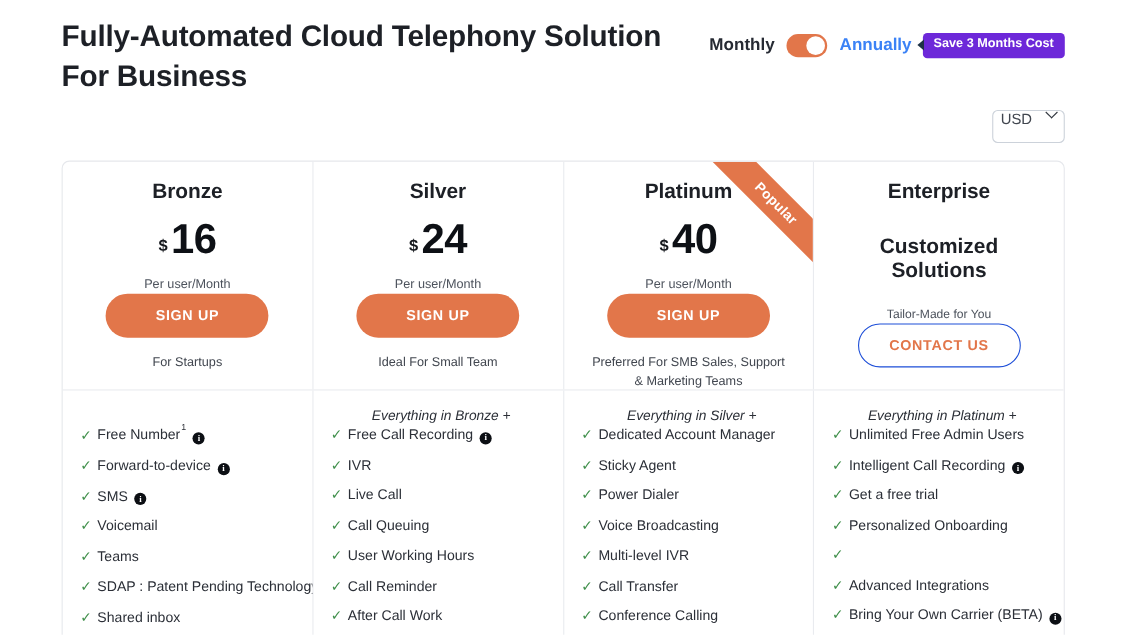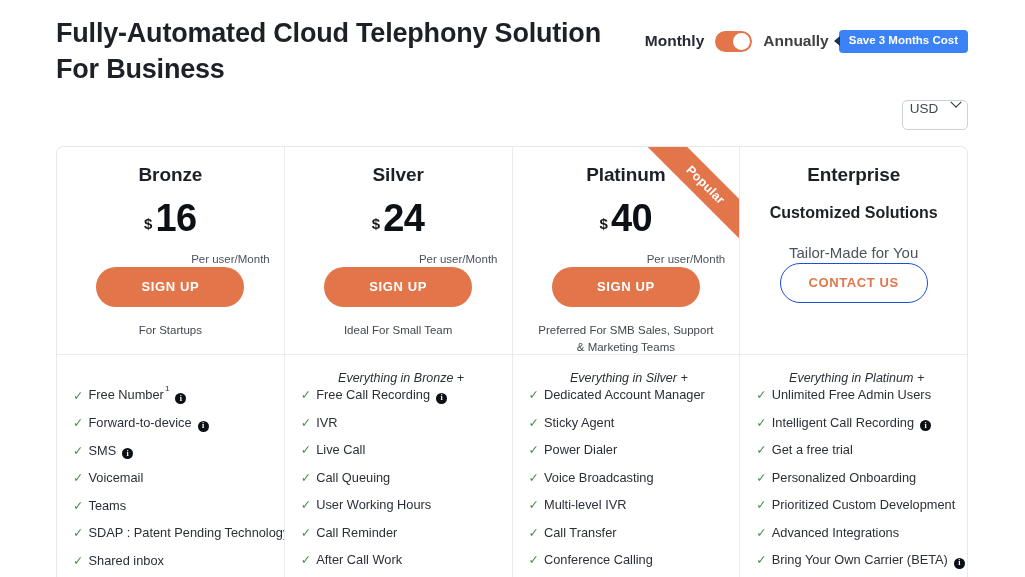--- a/index.html
+++ b/index.html
@@ -49,21 +49,21 @@
     white-space: nowrap;
   }
 
   .billing-label {
     font-size: 15.5px;
     font-weight: bold;
     color: #262a33;
   }
 
   .billing-label.active {
-    color: #404040;
+    color: #3b82f6;
   }
 
   .switch {
     position: relative;
     width: 37px;
     height: 21px;
     border-radius: 11px;
     background: #e2764a;
     margin: 0 11px;
     flex: 0 0 auto;
@@ -76,21 +76,21 @@
     left: 18px;
     width: 17px;
     height: 17px;
     border-radius: 50%;
     background: #ffffff;
   }
 
   .save-badge {
     position: relative;
     margin-left: 10px;
-    background: #3b82f6;
+    background: #6d28d9;
     color: #ffffff;
     font-size: 11.5px;
     font-weight: bold;
     border-radius: 4px;
     padding: 5px 10px 6px 10px;
     line-height: 1;
   }
 
   .save-badge::before {
     content: "";
@@ -188,36 +188,35 @@
 
   .price-amount {
     font-size: 38px;
     font-weight: bold;
     color: #0d1015;
     line-height: 1;
     letter-spacing: -0.5px;
   }
 
   .enterprise-headline {
-    margin-top: 18px;
-    font-size: 16px;
+    margin-top: 28px;
+    font-size: 19px;
     font-weight: bold;
     color: #1d2026;
   }
 
   .plan-period {
     margin-top: 16px;
     font-size: 11.5px;
     color: #4c525c;
-    text-align: right;
   }
 
   .enterprise-sub {
     margin-top: 22px;
-    font-size: 15px;
+    font-size: 11px;
     color: #4c525c;
   }
 
   .cta {
     display: block;
     width: 148px;
     margin: 2px auto 0 auto;
     padding: 12px 0 13px 0;
     border-radius: 24px;
     font-size: 13px;
@@ -533,21 +532,20 @@
             <li class="feature-item">
               <span class="check">✓</span>
               <span>Get a free trial</span>
             </li>
             <li class="feature-item">
               <span class="check">✓</span>
               <span>Personalized Onboarding</span>
             </li>
             <li class="feature-item">
               <span class="check">✓</span>
-              <span>Prioritized Custom Development</span>
             </li>
             <li class="feature-item">
               <span class="check">✓</span>
               <span>Advanced Integrations</span>
             </li>
             <li class="feature-item">
               <span class="check">✓</span>
               <span>Bring Your Own Carrier (BETA)</span>
               <span class="info-icon">i</span>
             </li>

